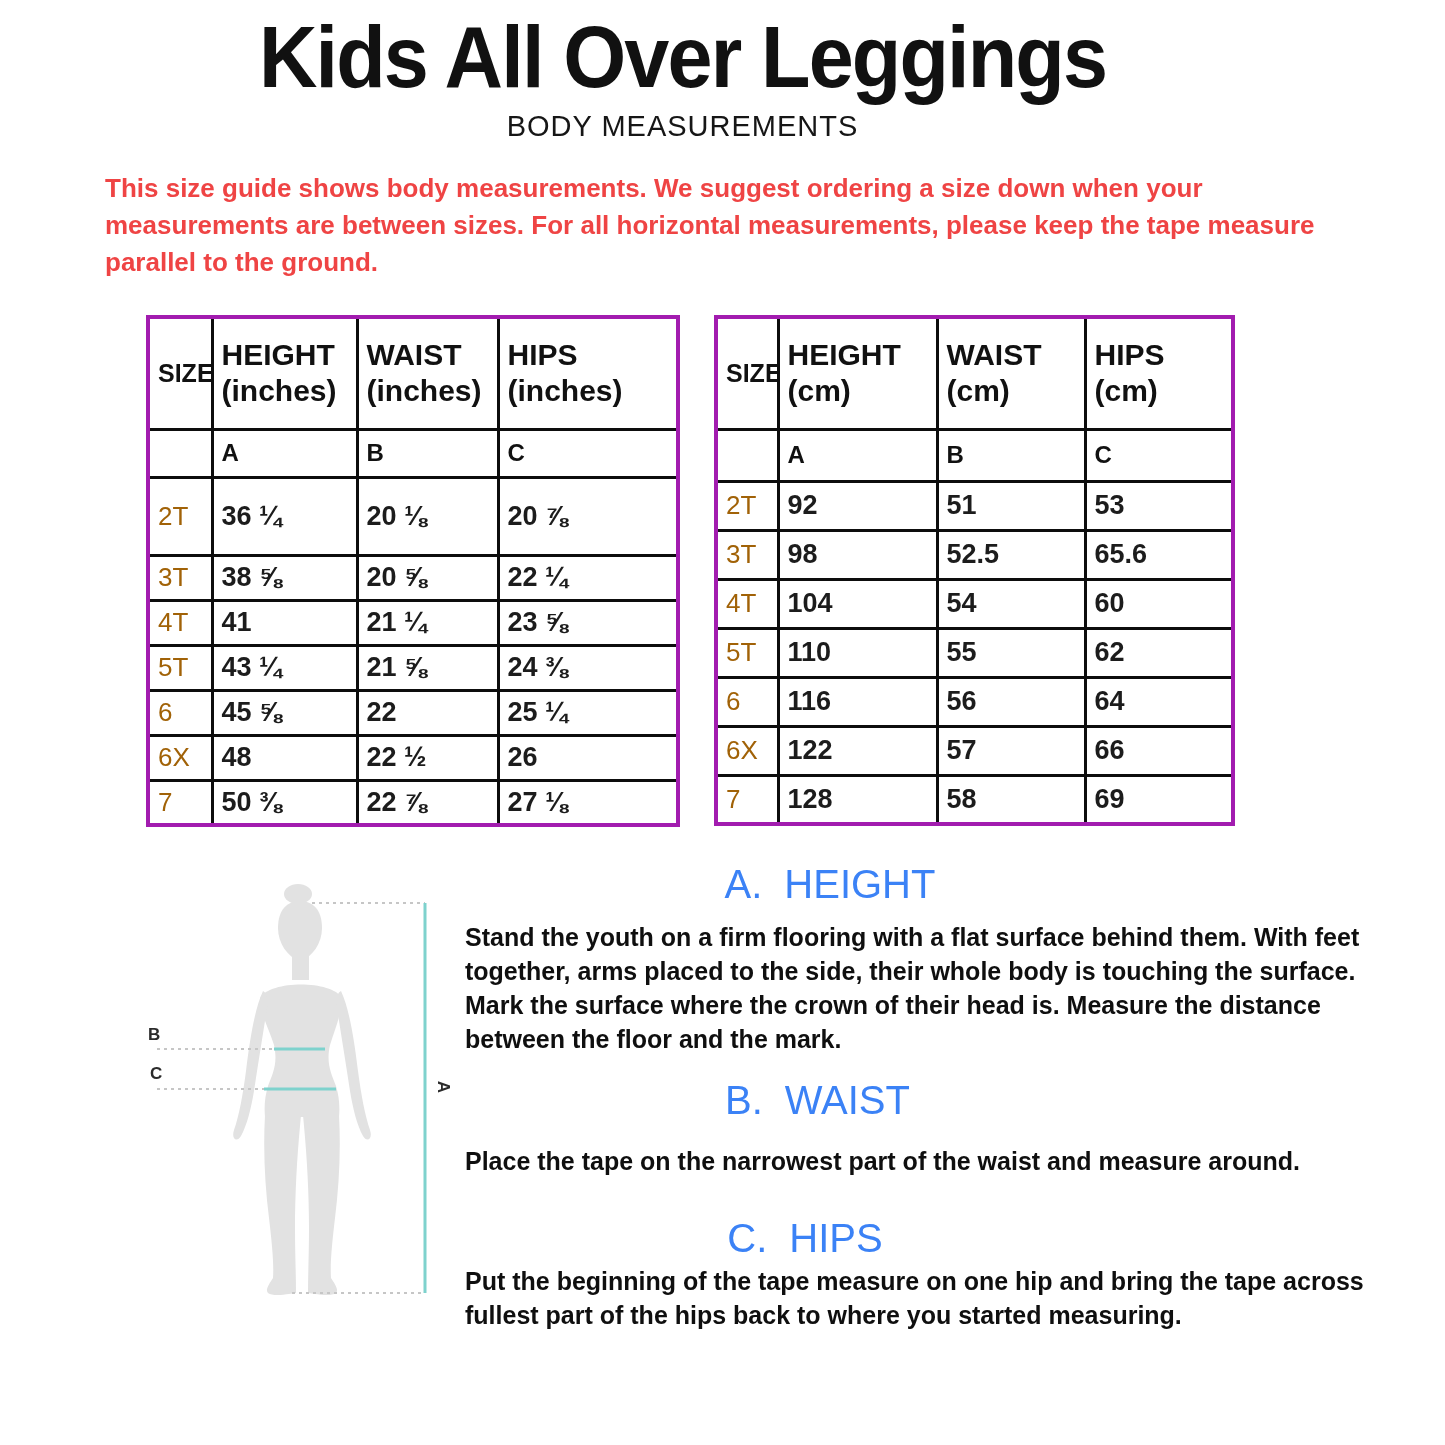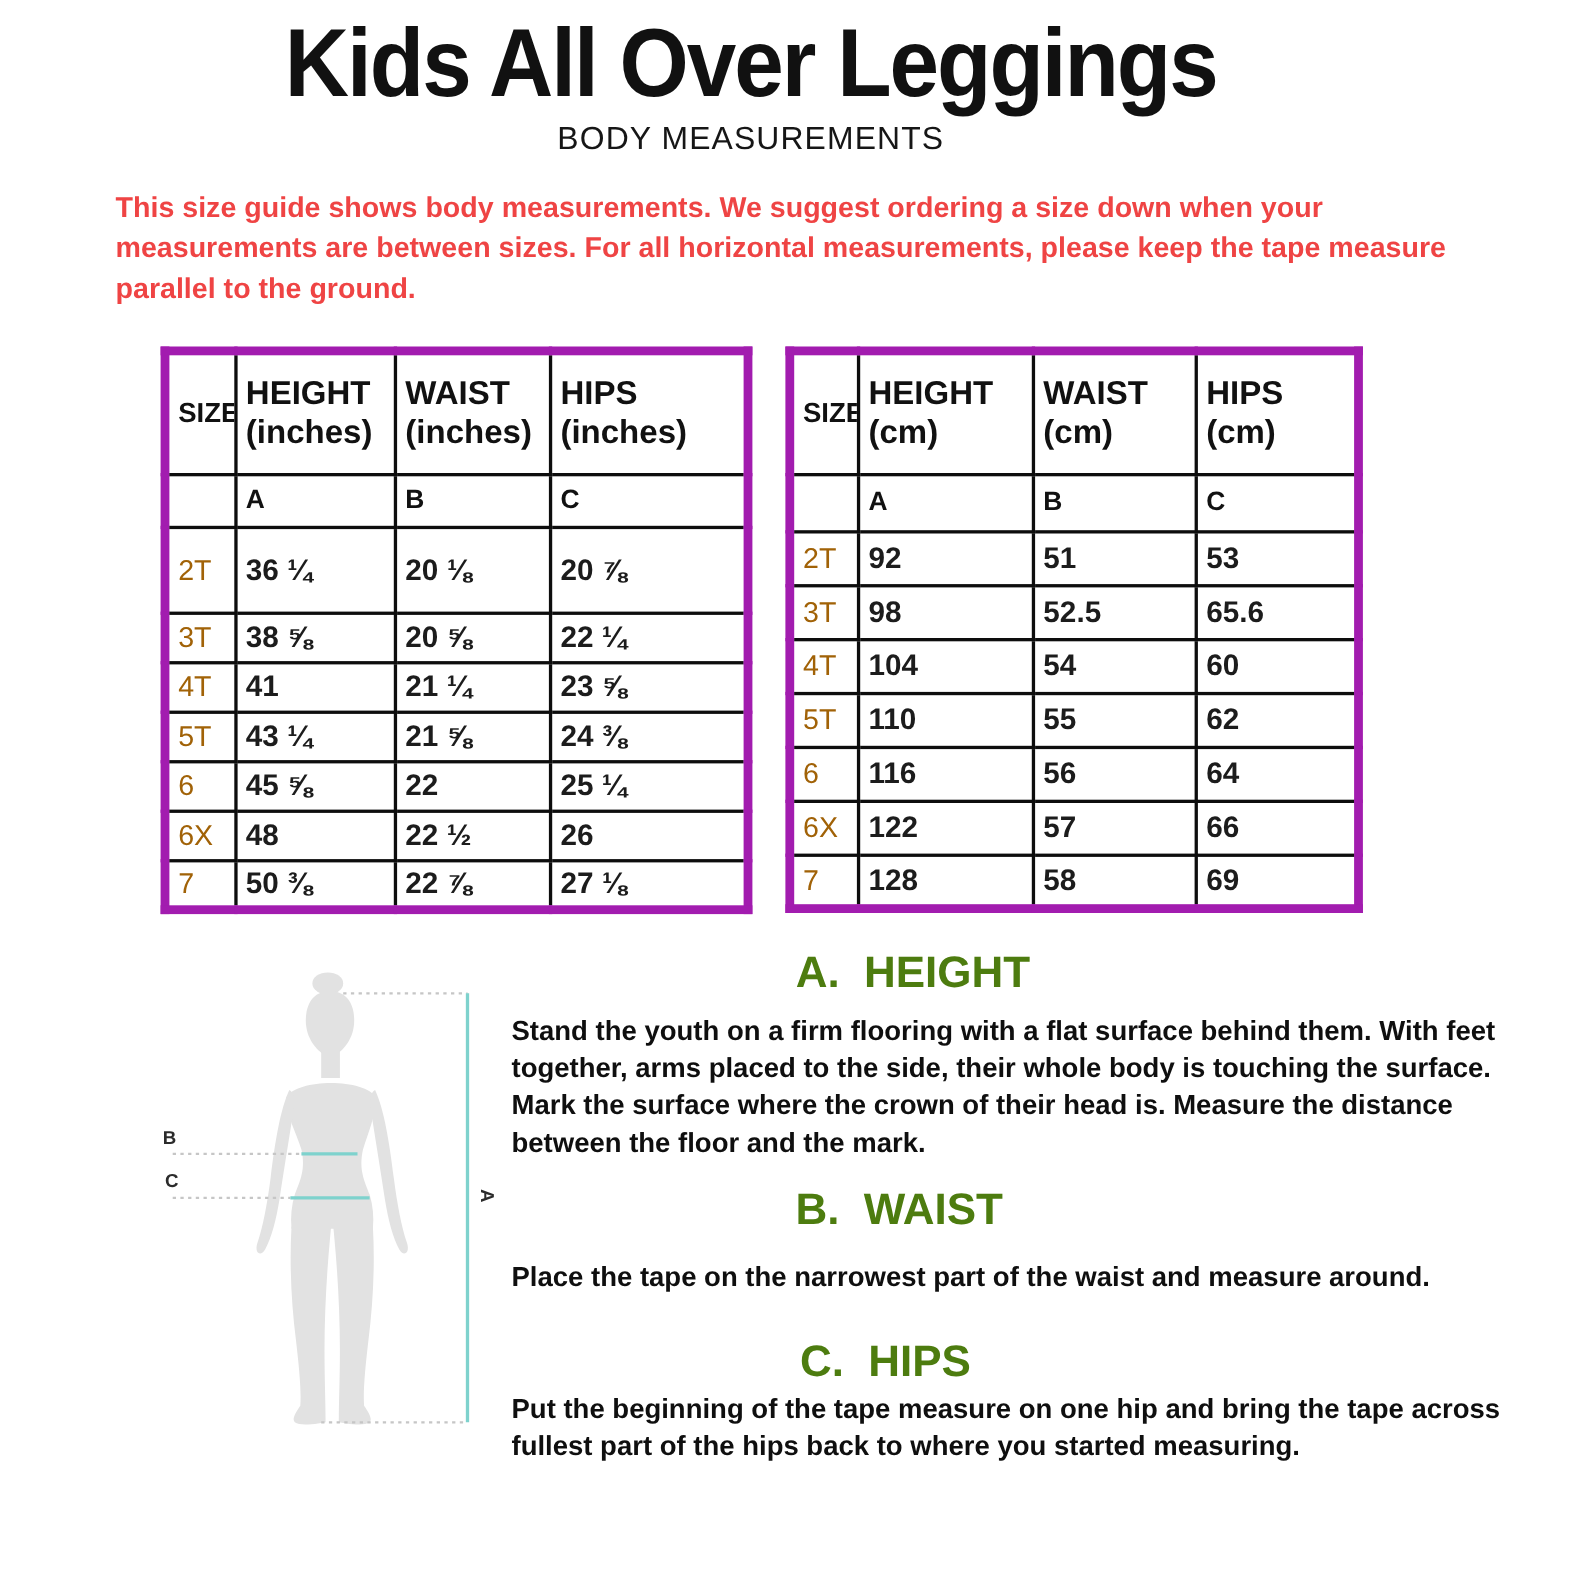--- a/index.html
+++ b/index.html
@@ -21,21 +21,21 @@
     font-size:29px; font-weight:normal; letter-spacing:1px; color:#161616;
   }
   .intro {
     position:absolute; top:170px; left:105px; width:1250px;
     font-size:26px; font-weight:bold; line-height:37px; color:#ef4444;
   }
 
   
   table.size-table {
     position:absolute; top:315px; border-collapse:collapse; table-layout:fixed;
-    border:8px solid #a21caf;
+    border:4px solid #a21caf;
   }
   table.size-table th, table.size-table td {
     border:3px solid #0d0d0d; padding:0 0 0 8px; text-align:left;
     vertical-align:middle; overflow:hidden; white-space:nowrap;
   }
   .t-in { left:146px; width:530px; }
   .t-cm { left:714px; width:517px; }
 
   tr.r-head   { height:112px; }
   .t-in tr.r-letter { height:48px; }
@@ -46,22 +46,22 @@
 
   th.size-hd { font-size:25px; font-weight:bold; }
   th.col-hd  { font-size:30px; font-weight:bold; line-height:36px; }
   th.col-hd .unit { display:block; font-weight:bold; }
   td.letter  { font-size:24px; font-weight:bold; }
   td.val     { font-size:27px; font-weight:bold; color:#1c1c1c; }
   td.sz      { font-size:26px; font-weight:normal; color:#a16207; }
 
   
   .sec-heading {
-    position:absolute; font-size:40px; font-weight:bold; text-align:center;
-    white-space:nowrap; color:#4d7c0f;
+    position:absolute; font-size:40px; font-weight:normal; text-align:center;
+    white-space:nowrap; color:#3b82f6;
   }
   .sec-heading .pfx { margin-right:22px; }
   .sec-text {
     position:absolute; font-size:25px; font-weight:bold; line-height:34px;
     color:#0f0f0f;
   }
   #sec-a-heading { left:465px; top:862px;  width:730px; }
   #sec-a-text    { left:465px; top:920px;  width:940px; }
   #sec-b-heading { left:465px; top:1078px; width:705px; }
   #sec-b-text    { left:465px; top:1144px; width:975px; }

